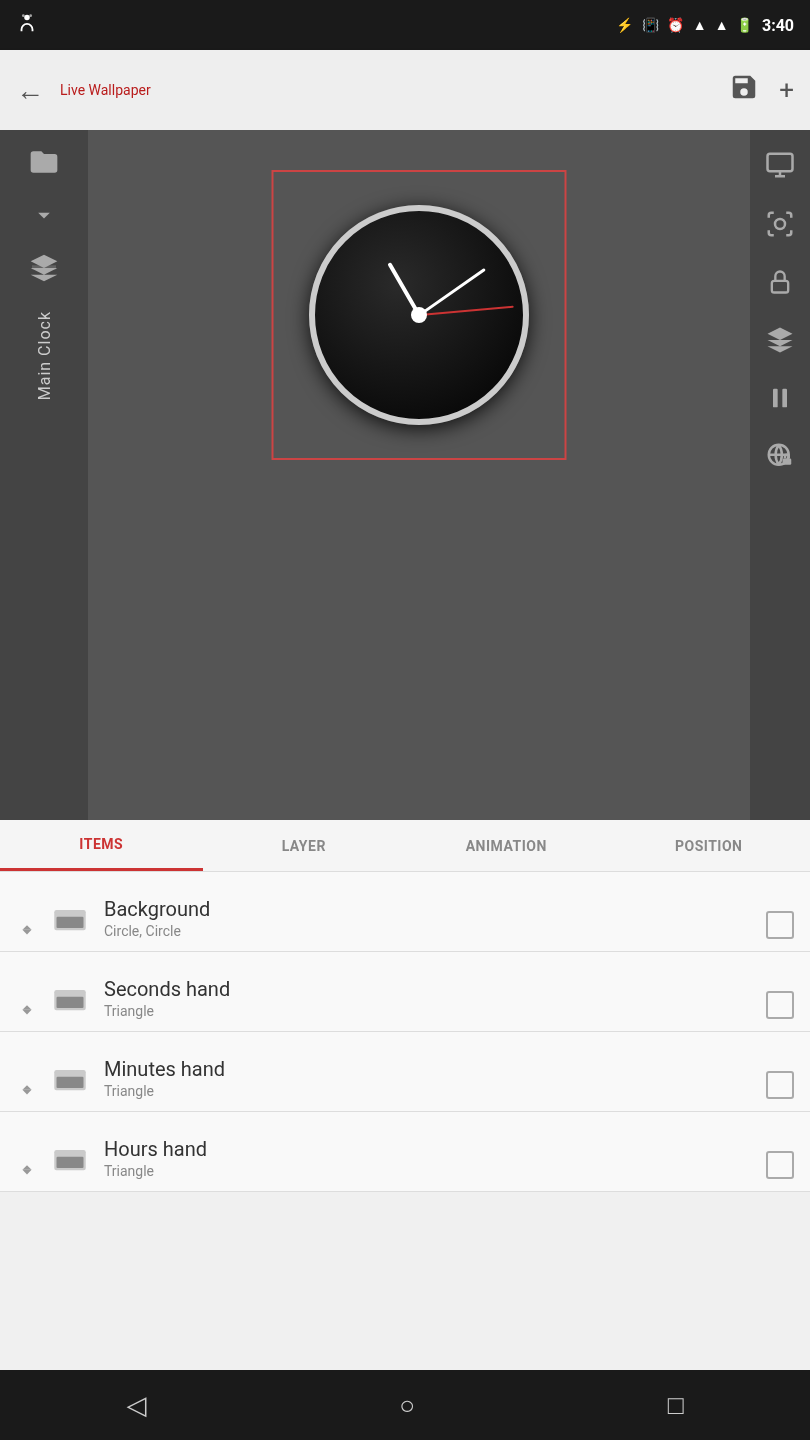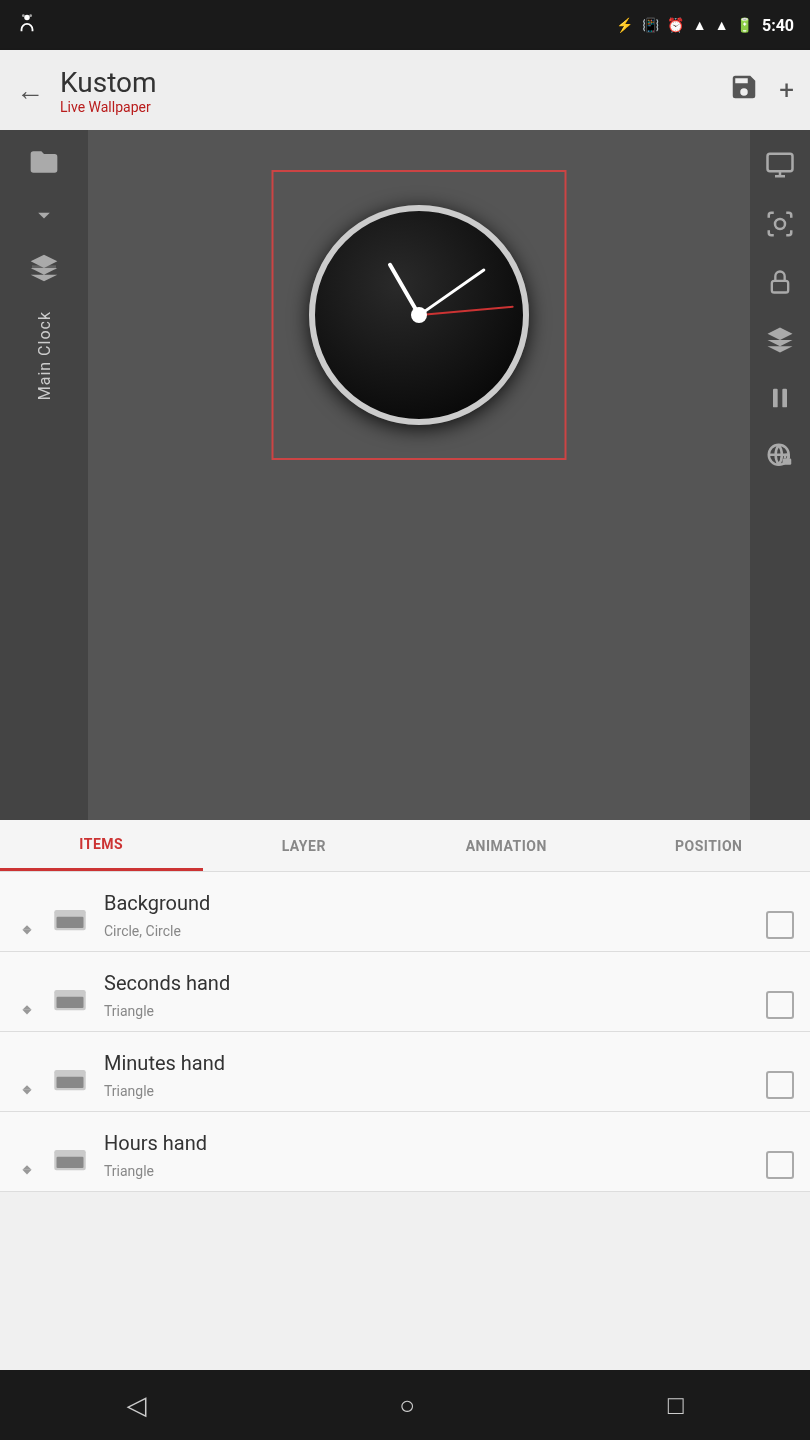--- a/index.html
+++ b/index.html
@@ -181,21 +181,21 @@
     }
     .list-item-icon {
       width: 40px; height: 40px;
       margin-right: 14px;
       display: flex; align-items: center; justify-content: center;
       color: #888;
       font-size: 26px;
     }
     .list-item-text { flex: 1; }
     .list-item-name { font-size: 20px; color: #333; font-weight: 400; }
-    .list-item-sub { font-size: 14px; color: #888; margin-top: 8px; }
+    .list-item-sub { font-size: 14px; color: #888; margin-top: 2px; }
     .list-item-checkbox {
       width: 28px; height: 28px;
       border: 2px solid #aaa;
       border-radius: 3px;
       cursor: pointer;
     }
 
     
     .bottom-nav {
       position: absolute;
@@ -218,28 +218,27 @@
       <circle cx="16" cy="4" r="1.5" fill="white" opacity="0.6"></circle>
     </svg>
   </div>
   <div class="status-bar-right">
     <span>⚡</span>
     <span>📳</span>
     <span>⏰</span>
     <span>▲</span>
     <span>▲</span>
     <span>🔋</span>
-    <span class="status-time">5:40</span>
+    <span class="status-time">3:40</span>
   </div>
 </div>
 
 <div class="app-bar">
   <span class="app-bar-back">←</span>
   <div class="app-bar-title-group">
-    <div class="app-bar-title">Kustom</div>
     <div class="app-bar-subtitle">Live Wallpaper</div>
   </div>
   <div class="app-bar-actions">
     <span class="app-bar-icon">
       <svg width="30" height="30" viewBox="0 0 24 24" fill="#555">
         <path d="M17 3H5a2 2 0 0 0-2 2v14a2 2 0 0 0 2 2h14a2 2 0 0 0 2-2V7l-4-4zm-5 16a3 3 0 1 1 0-6 3 3 0 0 1 0 6zm3-10H5V5h10v4z"></path>
       </svg>
     </span>
     <span class="app-bar-icon">+</span>
   </div>

